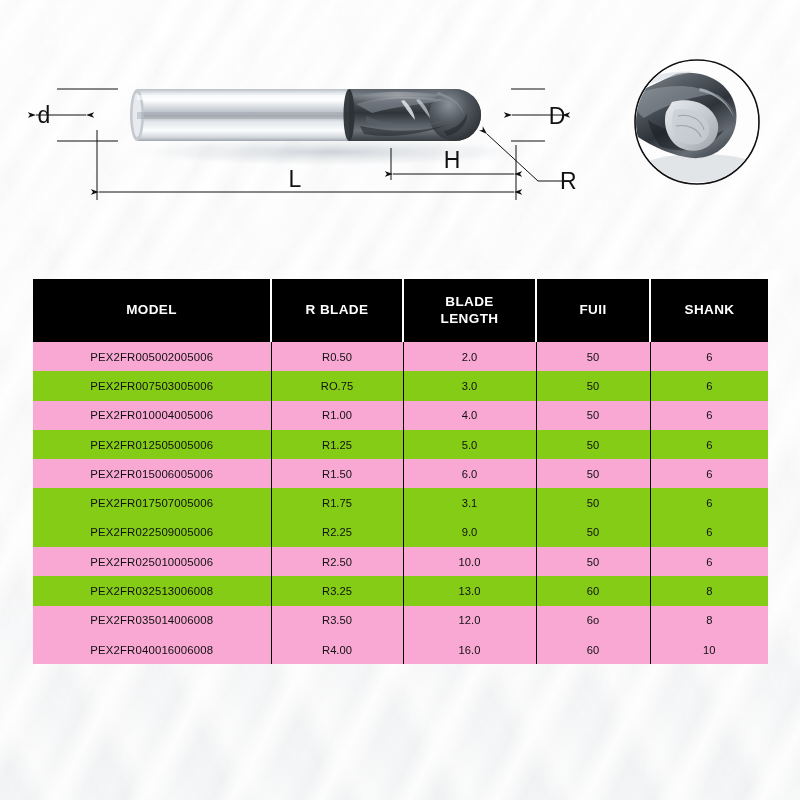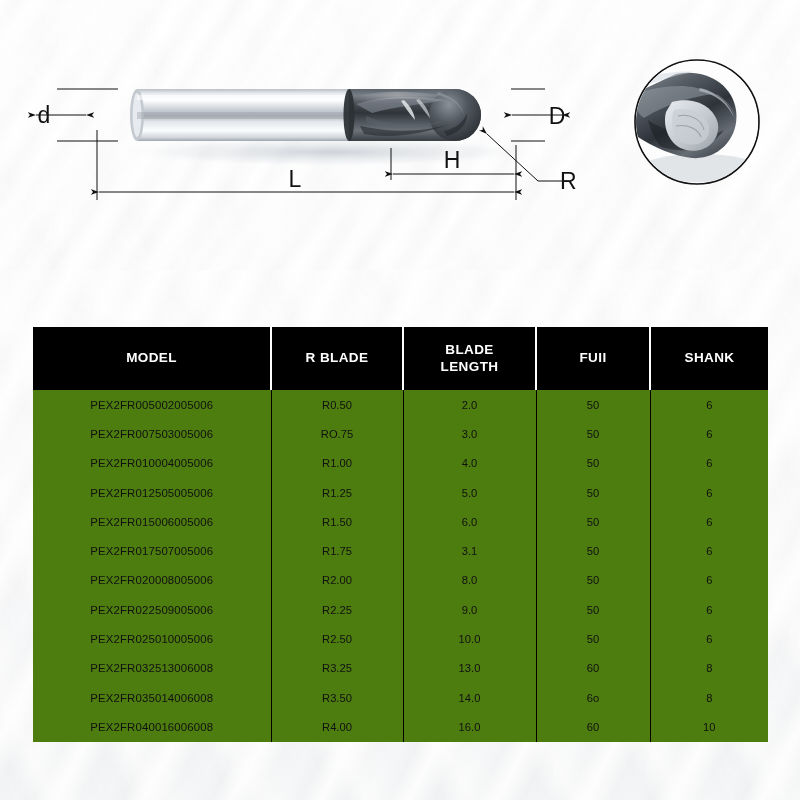--- a/index.html
+++ b/index.html
@@ -65,21 +65,20 @@
   #spec-wrap {
     position: absolute;
     left: 33px;
     top: 279px;
     width: 735px;
   }
   table.spec {
     width: 735px;
     border-collapse: collapse;
     table-layout: fixed;
-    margin-top: 48px;
   }
   table.spec th {
     background: #000000;
     color: #ffffff;
     font-size: 13.5px;
     font-weight: bold;
     letter-spacing: .4px;
     height: 63px;
     vertical-align: middle;
     text-align: center;
@@ -92,22 +91,22 @@
     font-size: 11.2px;
     color: #111111;
     text-align: center;
     height: 29.3px;
     vertical-align: middle;
     border-right: 1px solid #000000;
     padding: 0 2px;
     white-space: nowrap;
   }
   table.spec td:last-child { border-right: none; }
-  table.spec tbody tr.odd td { background: #4d7c0f; }
-  table.spec tbody tr.even td { background: #4d7c0f; }
+  table.spec tbody tr.odd td { background: #f9a8d4; }
+  table.spec tbody tr.even td { background: #84cc16; }
   table.spec td.model { font-size: 11.4px; letter-spacing: .15px; }
 </style>
 </head>
 <body>
 
 <div id="page">
   <div class="tex"></div>
   <div class="tex2"></div>
 </div>
 
@@ -324,27 +323,20 @@
           <td>50</td>
           <td>6</td>
         </tr>
         <tr class="even">
           <td class="model">PEX2FR017507005006</td>
           <td>R1.75</td>
           <td>3.1</td>
           <td>50</td>
           <td>6</td>
         </tr>
-        <tr class="odd">
-          <td class="model">PEX2FR020008005006</td>
-          <td>R2.00</td>
-          <td>8.0</td>
-          <td>50</td>
-          <td>6</td>
-        </tr>
         <tr class="even">
           <td class="model">PEX2FR022509005006</td>
           <td>R2.25</td>
           <td>9.0</td>
           <td>50</td>
           <td>6</td>
         </tr>
         <tr class="odd">
           <td class="model">PEX2FR025010005006</td>
           <td>R2.50</td>
@@ -355,21 +347,21 @@
         <tr class="even">
           <td class="model">PEX2FR032513006008</td>
           <td>R3.25</td>
           <td>13.0</td>
           <td>60</td>
           <td>8</td>
         </tr>
         <tr class="odd">
           <td class="model">PEX2FR035014006008</td>
           <td>R3.50</td>
-          <td>14.0</td>
+          <td>12.0</td>
           <td>6o</td>
           <td>8</td>
         </tr>
         <tr class="odd">
           <td class="model">PEX2FR040016006008</td>
           <td>R4.00</td>
           <td>16.0</td>
           <td>60</td>
           <td>10</td>
         </tr>

